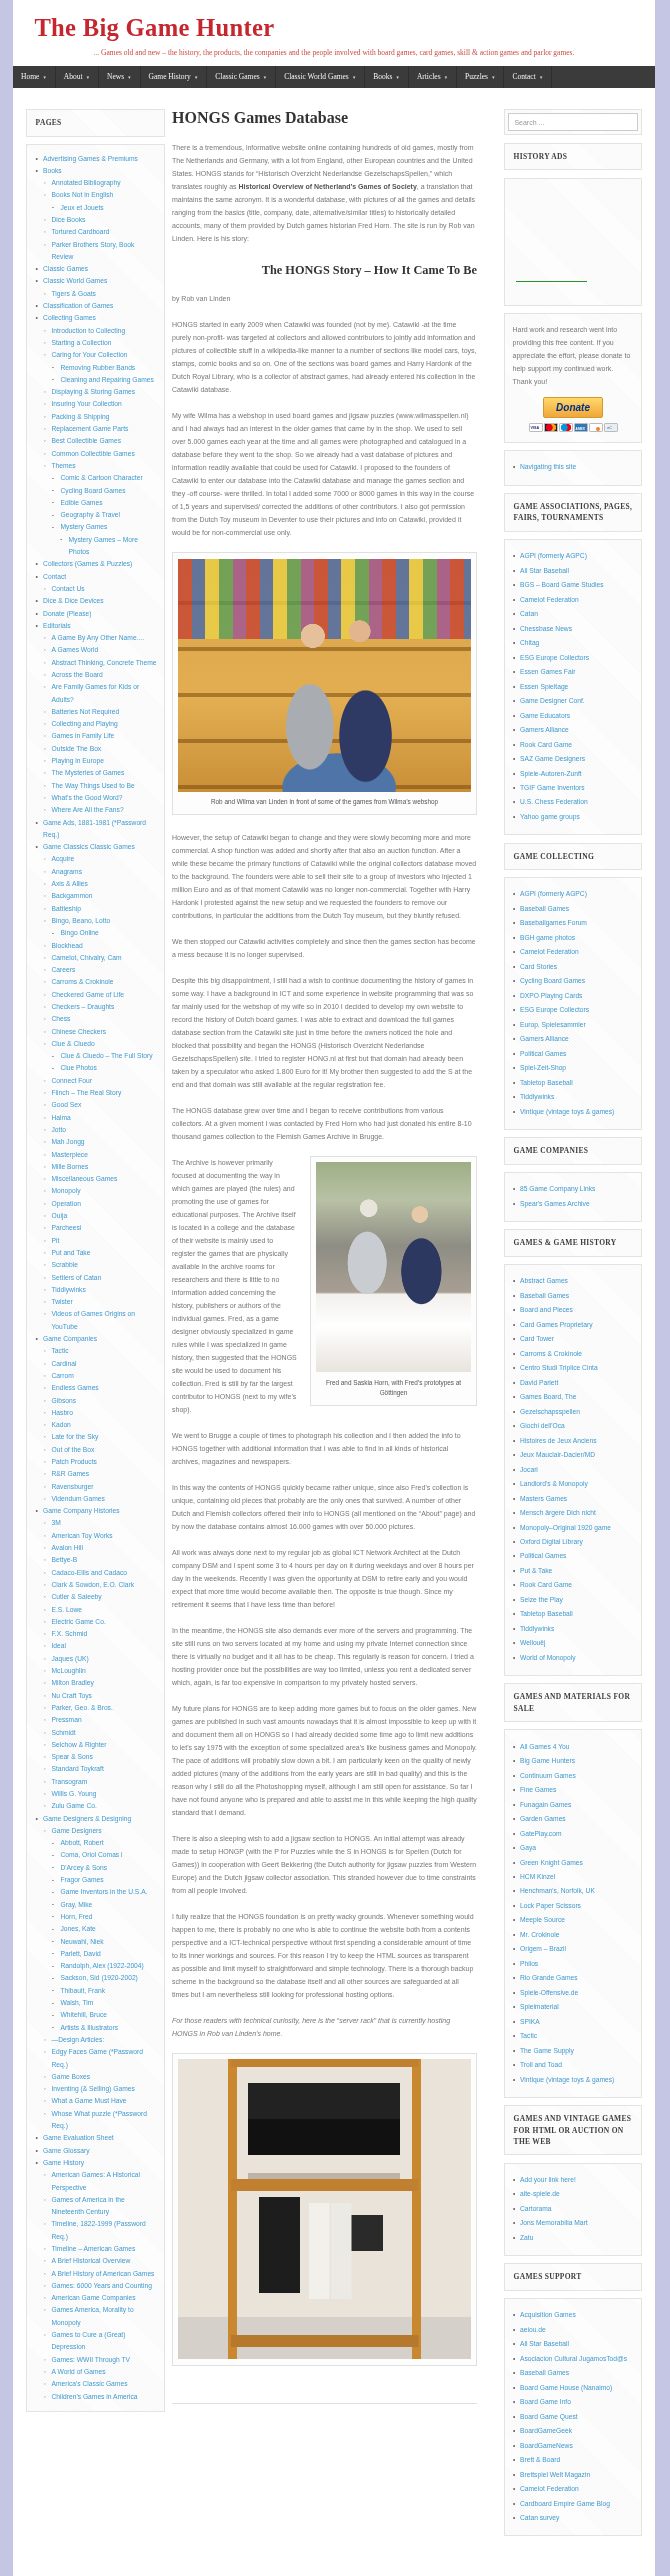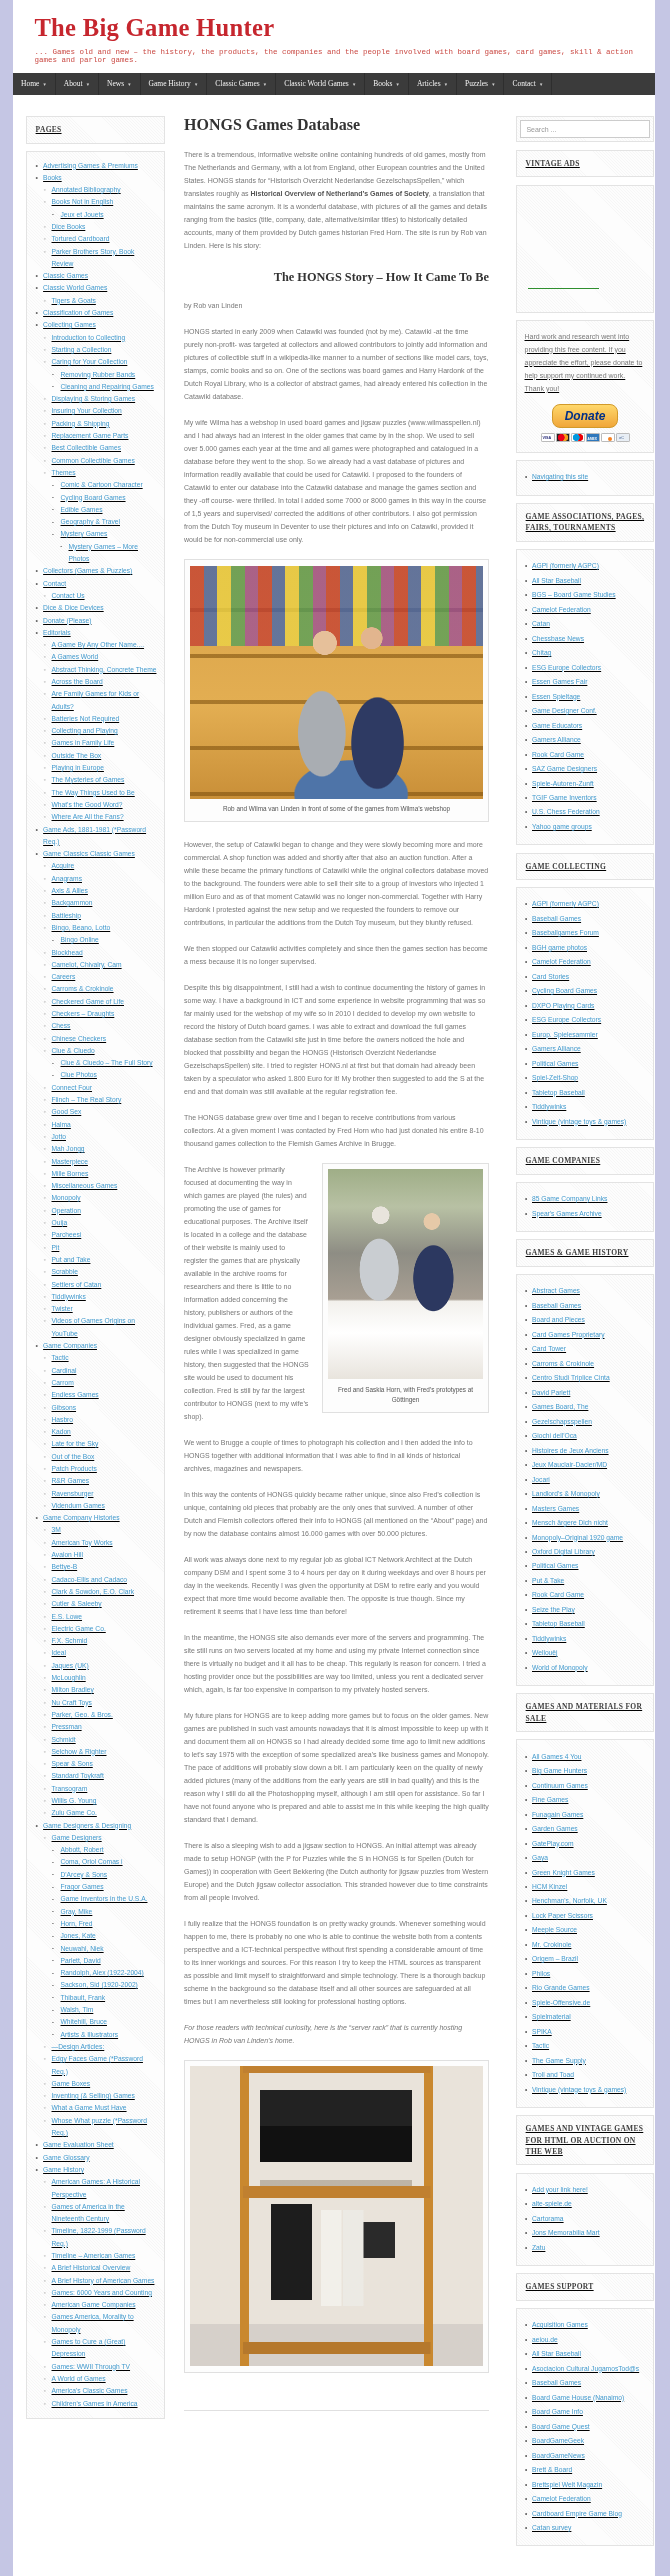--- a/index.html
+++ b/index.html
@@ -4,36 +4,36 @@
 <style>
   * { box-sizing: border-box; margin: 0; padding: 0; }
   html, body { background: #c5c6e4; }
   body { font-family: "Liberation Sans", sans-serif; }
   .viewport { width: 670px; height: 2576px; overflow: hidden; margin: 0 auto; background: #c5c6e4; }
   .page { margin-left: 13px; width: 642px; min-height: 2576px; background: #ffffff; }
 
   
   .site-header { padding: 13px 21.4px 9.6px 21.4px; background: #fff; }
   .site-title { font-family: "Liberation Serif", serif; font-size: 24.6px; font-weight: 700; color: #c6262e; letter-spacing: 0.3px; line-height: 1.2; }
-  .site-tagline { font-family: Liberation Mono, monospace; font-size: 7.5px; color: #ca4a44; margin-top: 5.4px; }
+  .site-tagline { font-family: Liberation Serif, serif; font-size: 7.5px; color: #ca4a44; margin-top: 5.4px; text-align: center; }
 
   
   .main-nav { background: #3b3b3b; height: 21.4px; white-space: nowrap; }
   .nav-item { display: inline-block; height: 21.4px; line-height: 21.4px; padding: 0 8px; color: #f5f5f5;
               font-family: "Liberation Serif", serif; font-size: 7.5px; border-right: 0.5px solid #2e2e2e; cursor: pointer; }
   .nav-item .arrow { font-size: 4.3px; color: #cfcfcf; margin-left: 3.2px; vertical-align: 0.5px; }
 
   
   .content { display: flex; align-items: flex-start; padding: 21.4px 8.6px 0 13px; }
   .col-left  { width: 139px; flex: 0 0 139px; }
-  .col-main  { width: 305px; flex: 0 0 305px; margin-left: 19px; }
+  .col-main  { width: 305px; flex: 0 0 305px; margin-left: 7px; }
   .col-right { width: 138px; flex: 0 0 138px; margin-left: 27px; }
 
   .box { background-color: #fdfdfd; border: 0.5px solid #e3e3e3;
-         background-image: repeating-linear-gradient(45deg, rgba(0,0,0,0.028) 0 0.5px, transparent 0.5px 2.1px); text-decoration: underline; }
+         background-image: repeating-linear-gradient(45deg, rgba(0,0,0,0.028) 0 0.5px, transparent 0.5px 2.1px); }
   .box + .box { margin-top: 7.5px; }
   .box-heading { font-family: "Liberation Serif", serif; font-size: 7.5px; font-weight: 700; color: #3d3d3d;
                  letter-spacing: 0.3px; padding: 7px 8.6px; line-height: 1.5; }
   .box-body { padding: 7.5px 7.5px 8.6px 7.5px; }
 
   
   .pages-list .si { position: relative; font-size: 6.7px; line-height: 12.3px; }
   .pages-list .si a { color: #4099cd; text-decoration: none; cursor: pointer; }
   .si .blt { position: absolute; color: #666; }
   .si.l1 { padding-left: 8.6px; } .si.l1 .blt { left: 1.1px; font-size: 7px; }
@@ -43,23 +43,23 @@
 
   
   .search-box { padding: 3px; }
   .search-input { width: 100%; height: 18px; border: 0.5px solid #ccc; background: #fff; padding: 0 5.4px;
                   font-size: 7px; color: #666; font-family: "Liberation Sans", sans-serif; }
   .search-input::placeholder { color: #999; }
   .ad-space { height: 128px; position: relative; }
   .ad-green-line { position: absolute; left: 10.7px; bottom: 22.5px; width: 71px; border-top: 1.1px solid #2f8f2f; }
   .donate-text { font-size: 7px; line-height: 13px; color: #777; padding: 8.6px 7.5px 4.3px 7.5px; }
   .donate-area { text-align: center; padding: 5.4px 0 9.6px 0; }
-  .donate-btn { display: inline-block; min-width: 58px; padding: 3.7px 11.8px; border-radius: 8px; cursor: pointer;
+  .donate-btn { display: inline-block; min-width: 58px; padding: 3.7px 11.8px; border-radius: 2px; cursor: pointer;
                 background: linear-gradient(#ffd86b, #f0a63a); border: 0.5px solid #d29a2a;
-                font-size: 12px; font-weight: 700; font-style: italic; color: #003087; }
+                font-size: 10px; font-weight: 700; font-style: italic; color: #003087; }
   .cards-row { margin-top: 4.3px; }
   .card-chip { display: inline-block; width: 14px; height: 9px; border: 0.5px solid #bbb; border-radius: 1.1px;
                margin: 0 0.5px; vertical-align: middle; background: #fff; position: relative; }
   .card-chip.visa { background: #fff; } .card-chip.visa::after { content:"VISA"; position:absolute; left:1.1px; top:2.1px; font-size:3.7px; font-weight:700; color:#1a1f71; }
   .card-chip.mastercard { background: radial-gradient(circle at 35% 50%, #eb001b 0 3.2px, transparent 3.7px), radial-gradient(circle at 65% 50%, #f79e1b 0 3.2px, transparent 3.7px), #222; }
   .card-chip.maestro { background: radial-gradient(circle at 35% 50%, #0099df 0 3.2px, transparent 3.7px), radial-gradient(circle at 65% 50%, #ed0006 0 3.2px, transparent 3.7px), #fff; }
   .card-chip.amex { background: #2e77bc; } .card-chip.amex::after { content:"AMEX"; position:absolute; left:1.1px; top:2.7px; font-size:3.2px; font-weight:700; color:#fff; }
   .card-chip.discover { background: #fff; } .card-chip.discover::after { content:""; position:absolute; right:1.6px; top:2.7px; width:4.3px; height:4.3px; border-radius:50%; background:#f68121; }
   .card-chip.echeck { background: #e8eef5; } .card-chip.echeck::after { content:"eC"; position:absolute; left:2.7px; top:2.1px; font-size:3.7px; color:#3a5a8c; }
 
@@ -349,21 +349,21 @@
             <hr>
           </div>
       </div>
 
       <div class="col-right">
         <div class="box search-box">
           <input class="search-input" type="text" placeholder="Search ..." style="">
         </div>
 
         <div class="box">
-          <div class="box-heading">VINTAGE ADS</div>
+          <div class="box-heading">HISTORY ADS</div>
         </div>
         <div class="box ad-space">
           <div class="ad-green-line"></div>
         </div>
 
         <div class="box">
           <div class="donate-text">Hard work and research went into providing this free content. If you appreciate the effort, please donate to help support my continued work. Thank you!</div>
           <div class="donate-area">
             <span class="donate-btn">Donate</span>
             <div class="cards-row" id="cards-row"><span class="card-chip visa"></span><span class="card-chip mastercard"></span><span class="card-chip maestro"></span><span class="card-chip amex"></span><span class="card-chip discover"></span><span class="card-chip echeck"></span></div>

